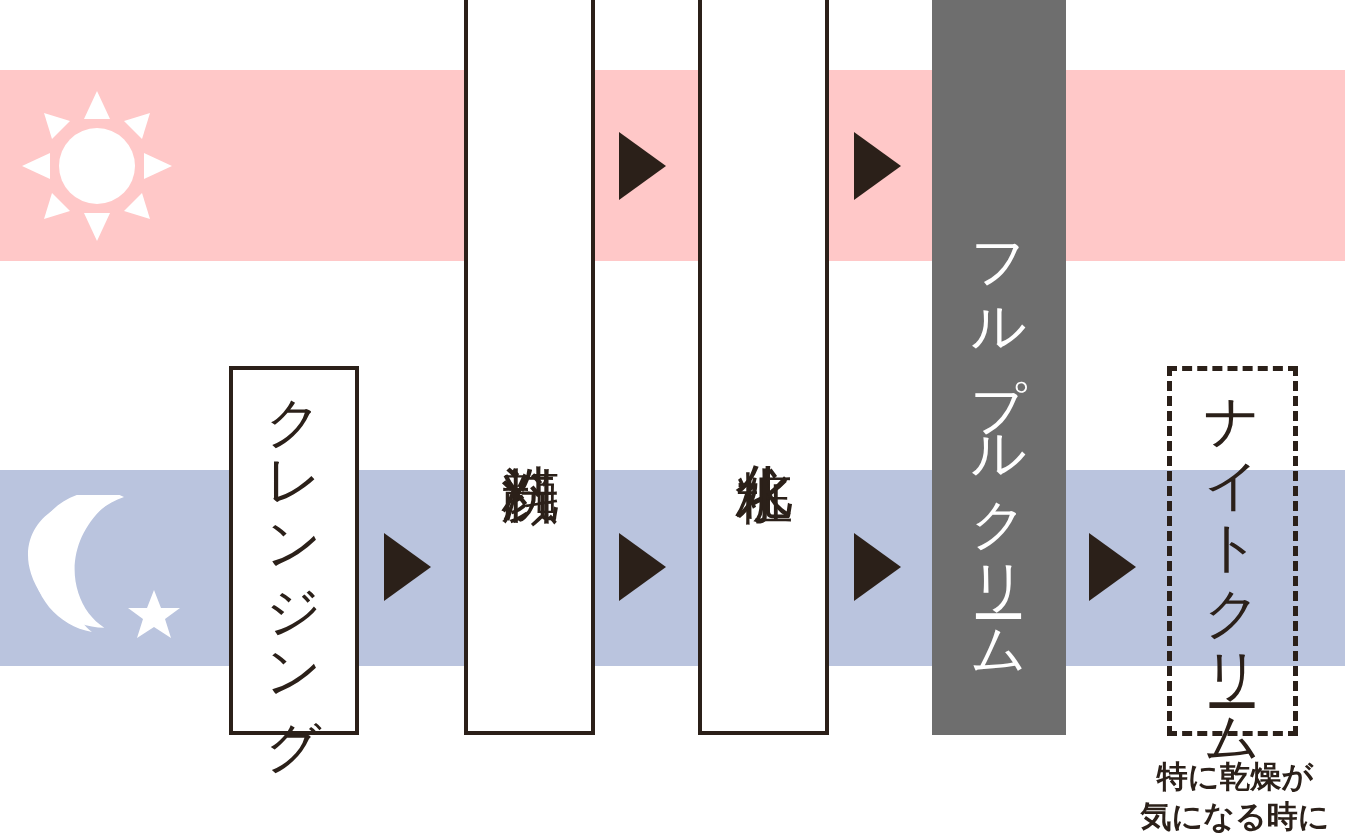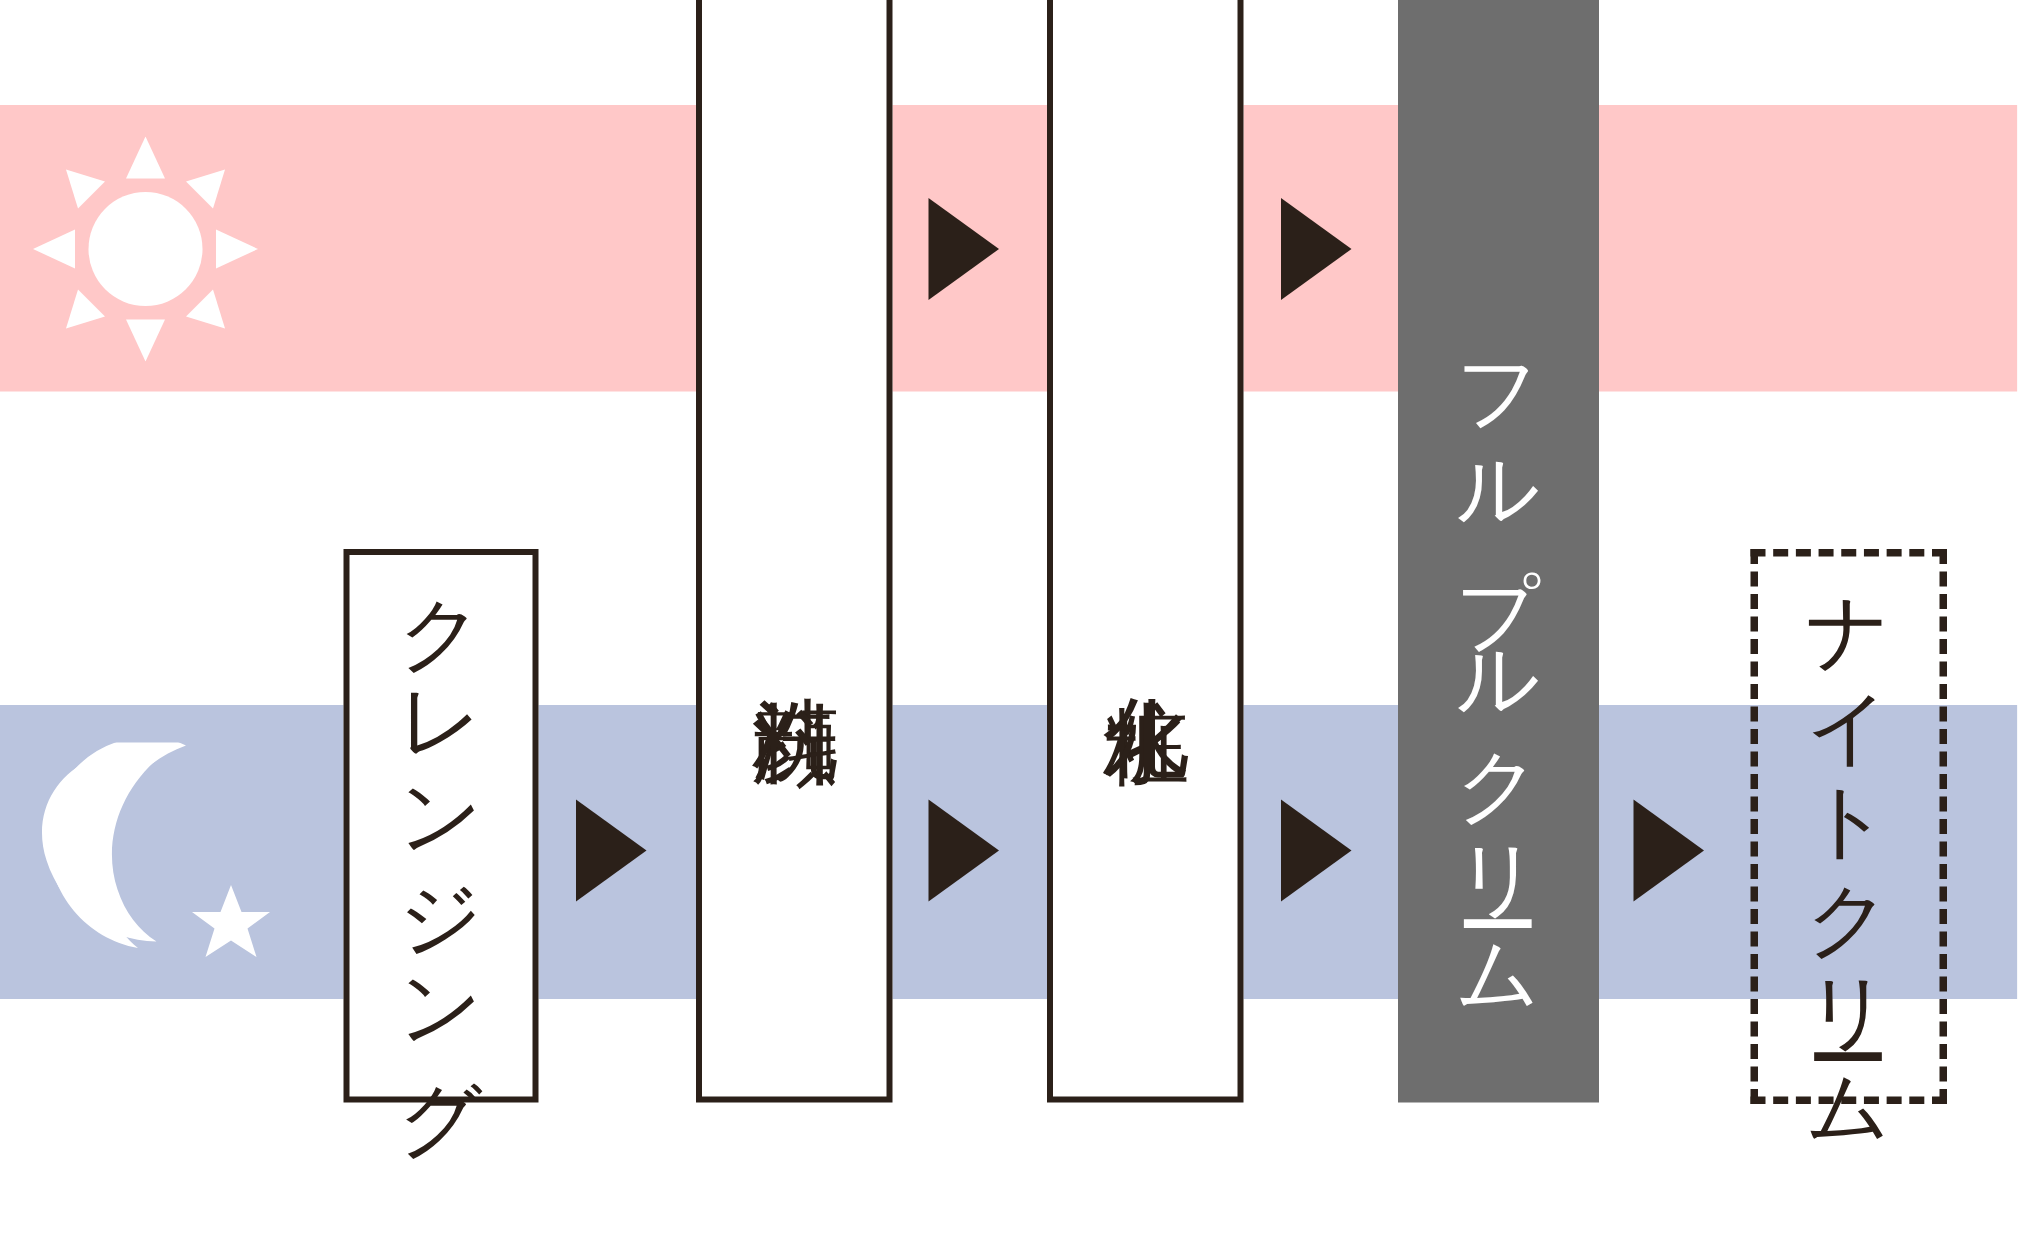--- a/index.html
+++ b/index.html
@@ -171,14 +171,16 @@
   </div>
 
   <div class="arrow" id="arrow-day-1"></div>
   <div class="arrow" id="arrow-day-2"></div>
 
   <div class="arrow" id="arrow-night-1"></div>
   <div class="arrow" id="arrow-night-2"></div>
   <div class="arrow" id="arrow-night-3"></div>
   <div class="arrow" id="arrow-night-4"></div>
 
+  <div id="night-caption">特に乾燥が
+気になる時に</div>
 
 </div>
 
 </body></html>

